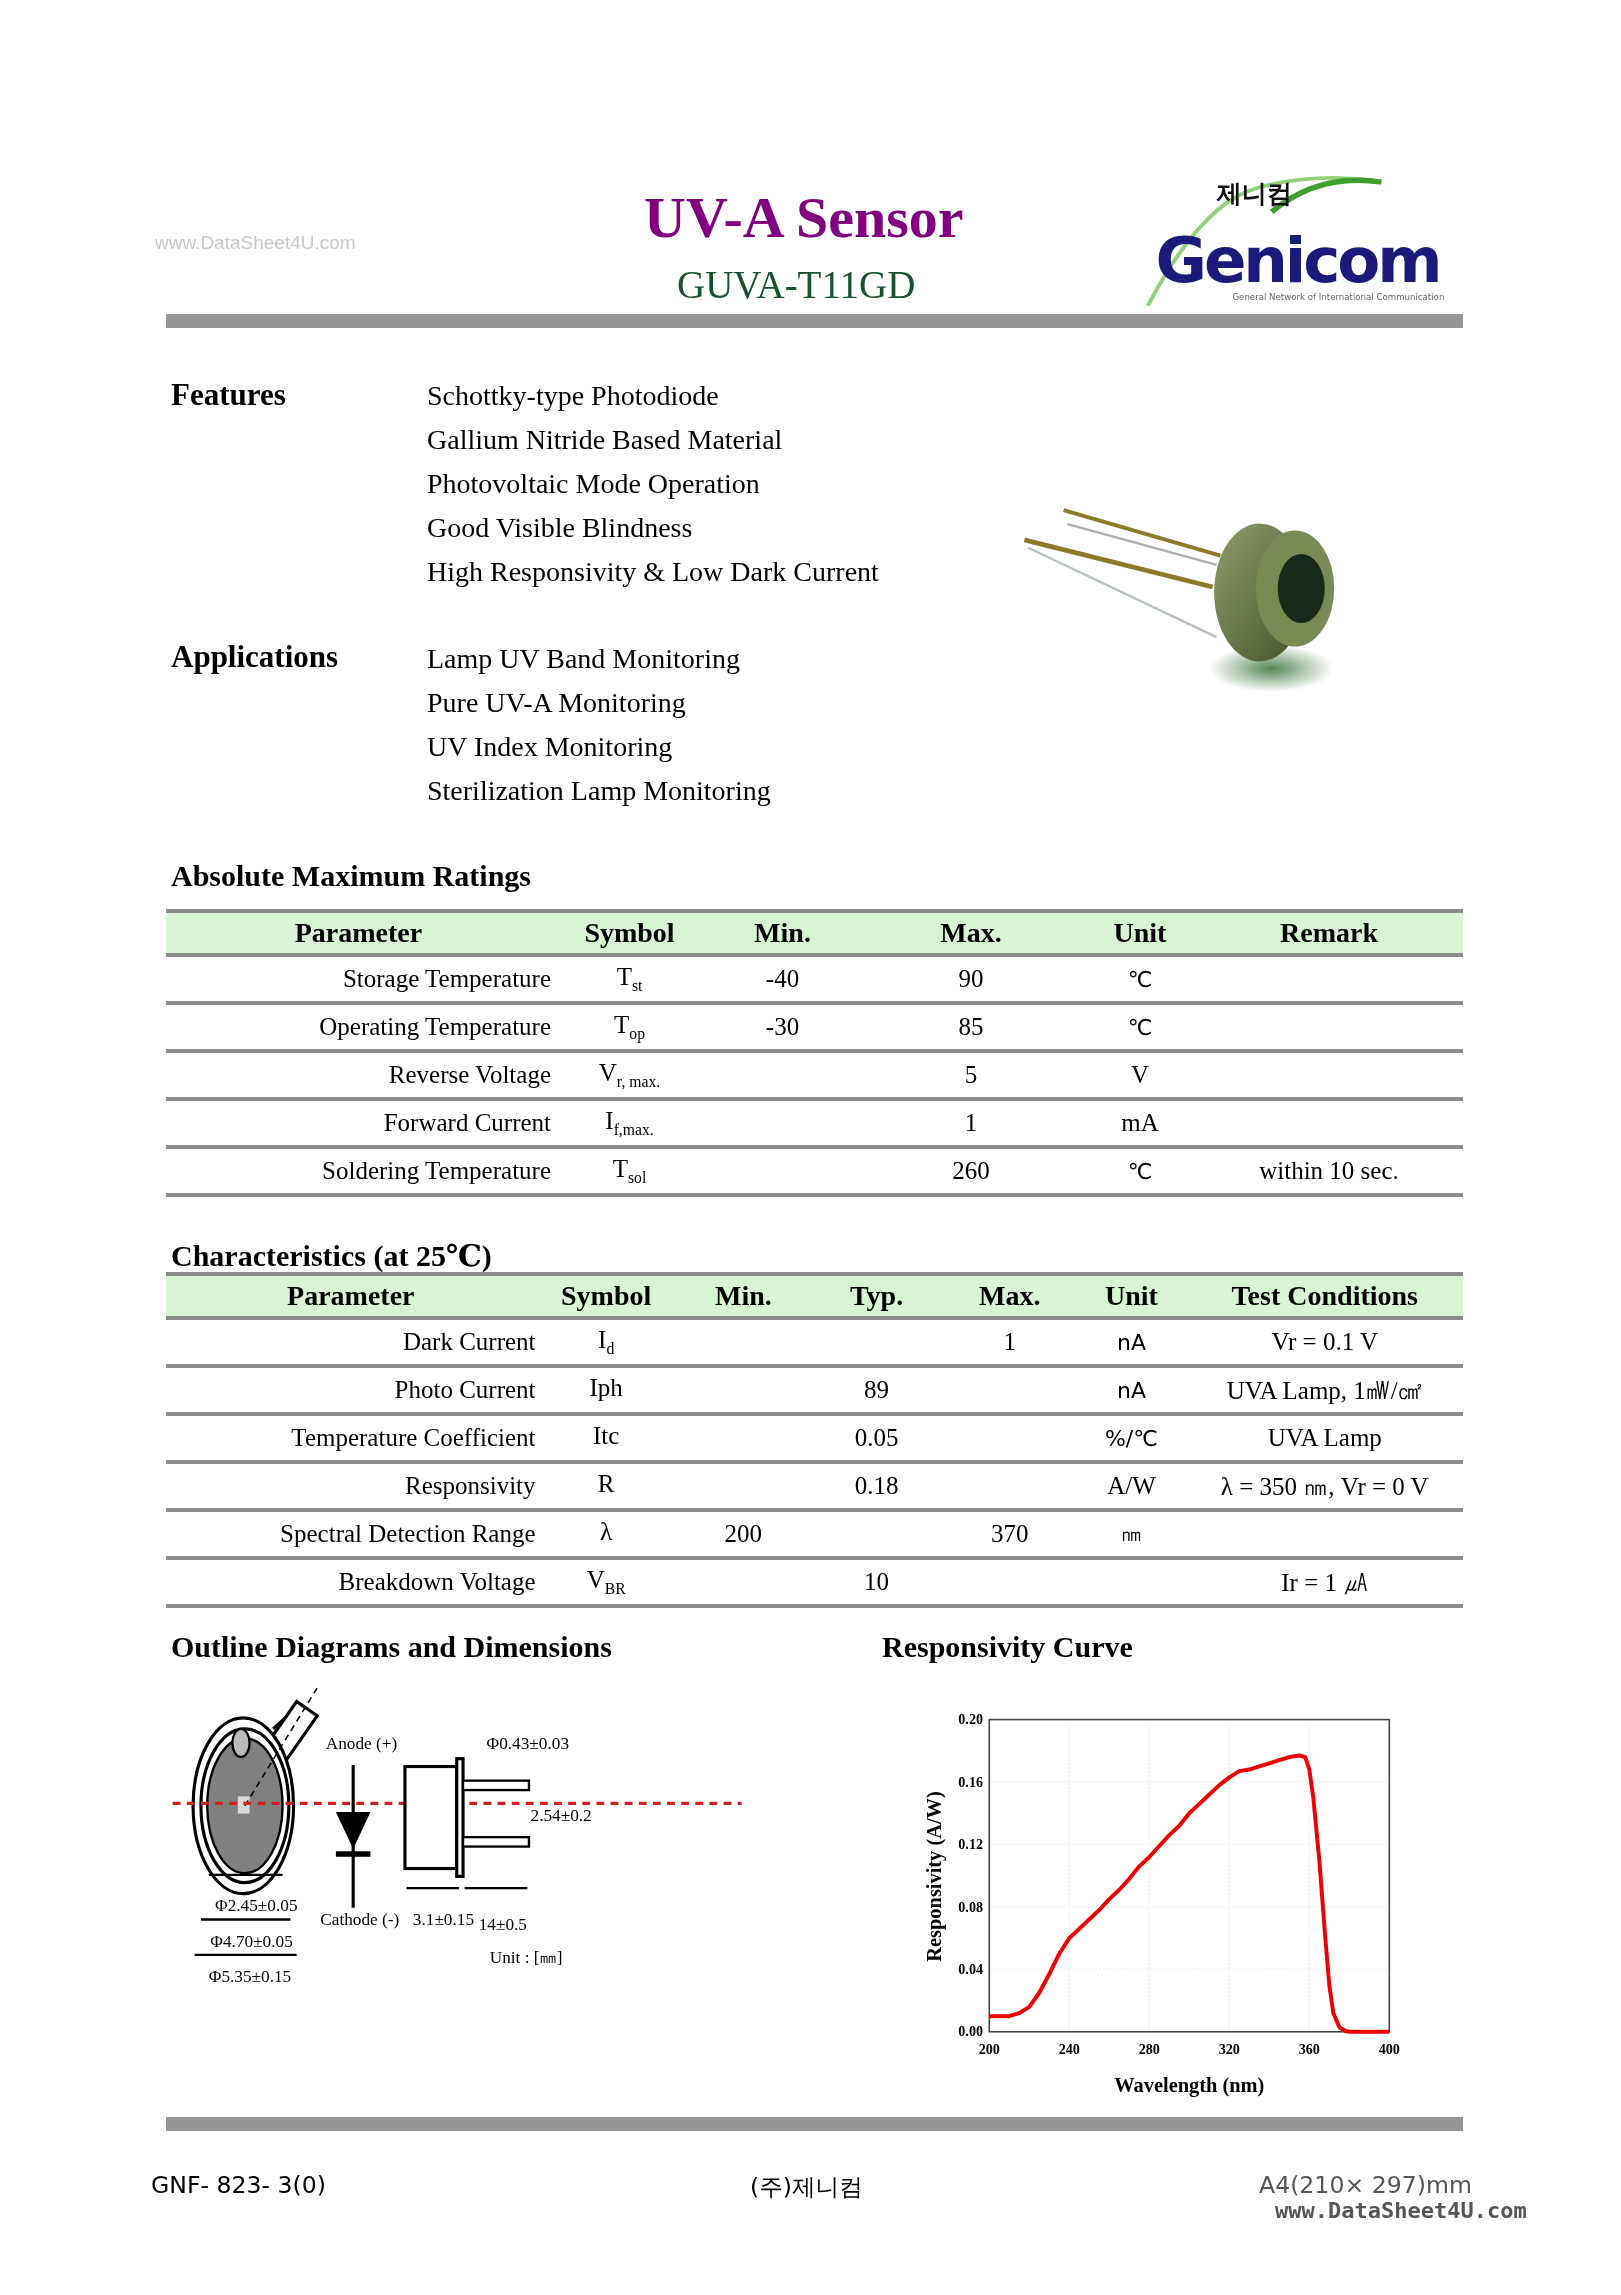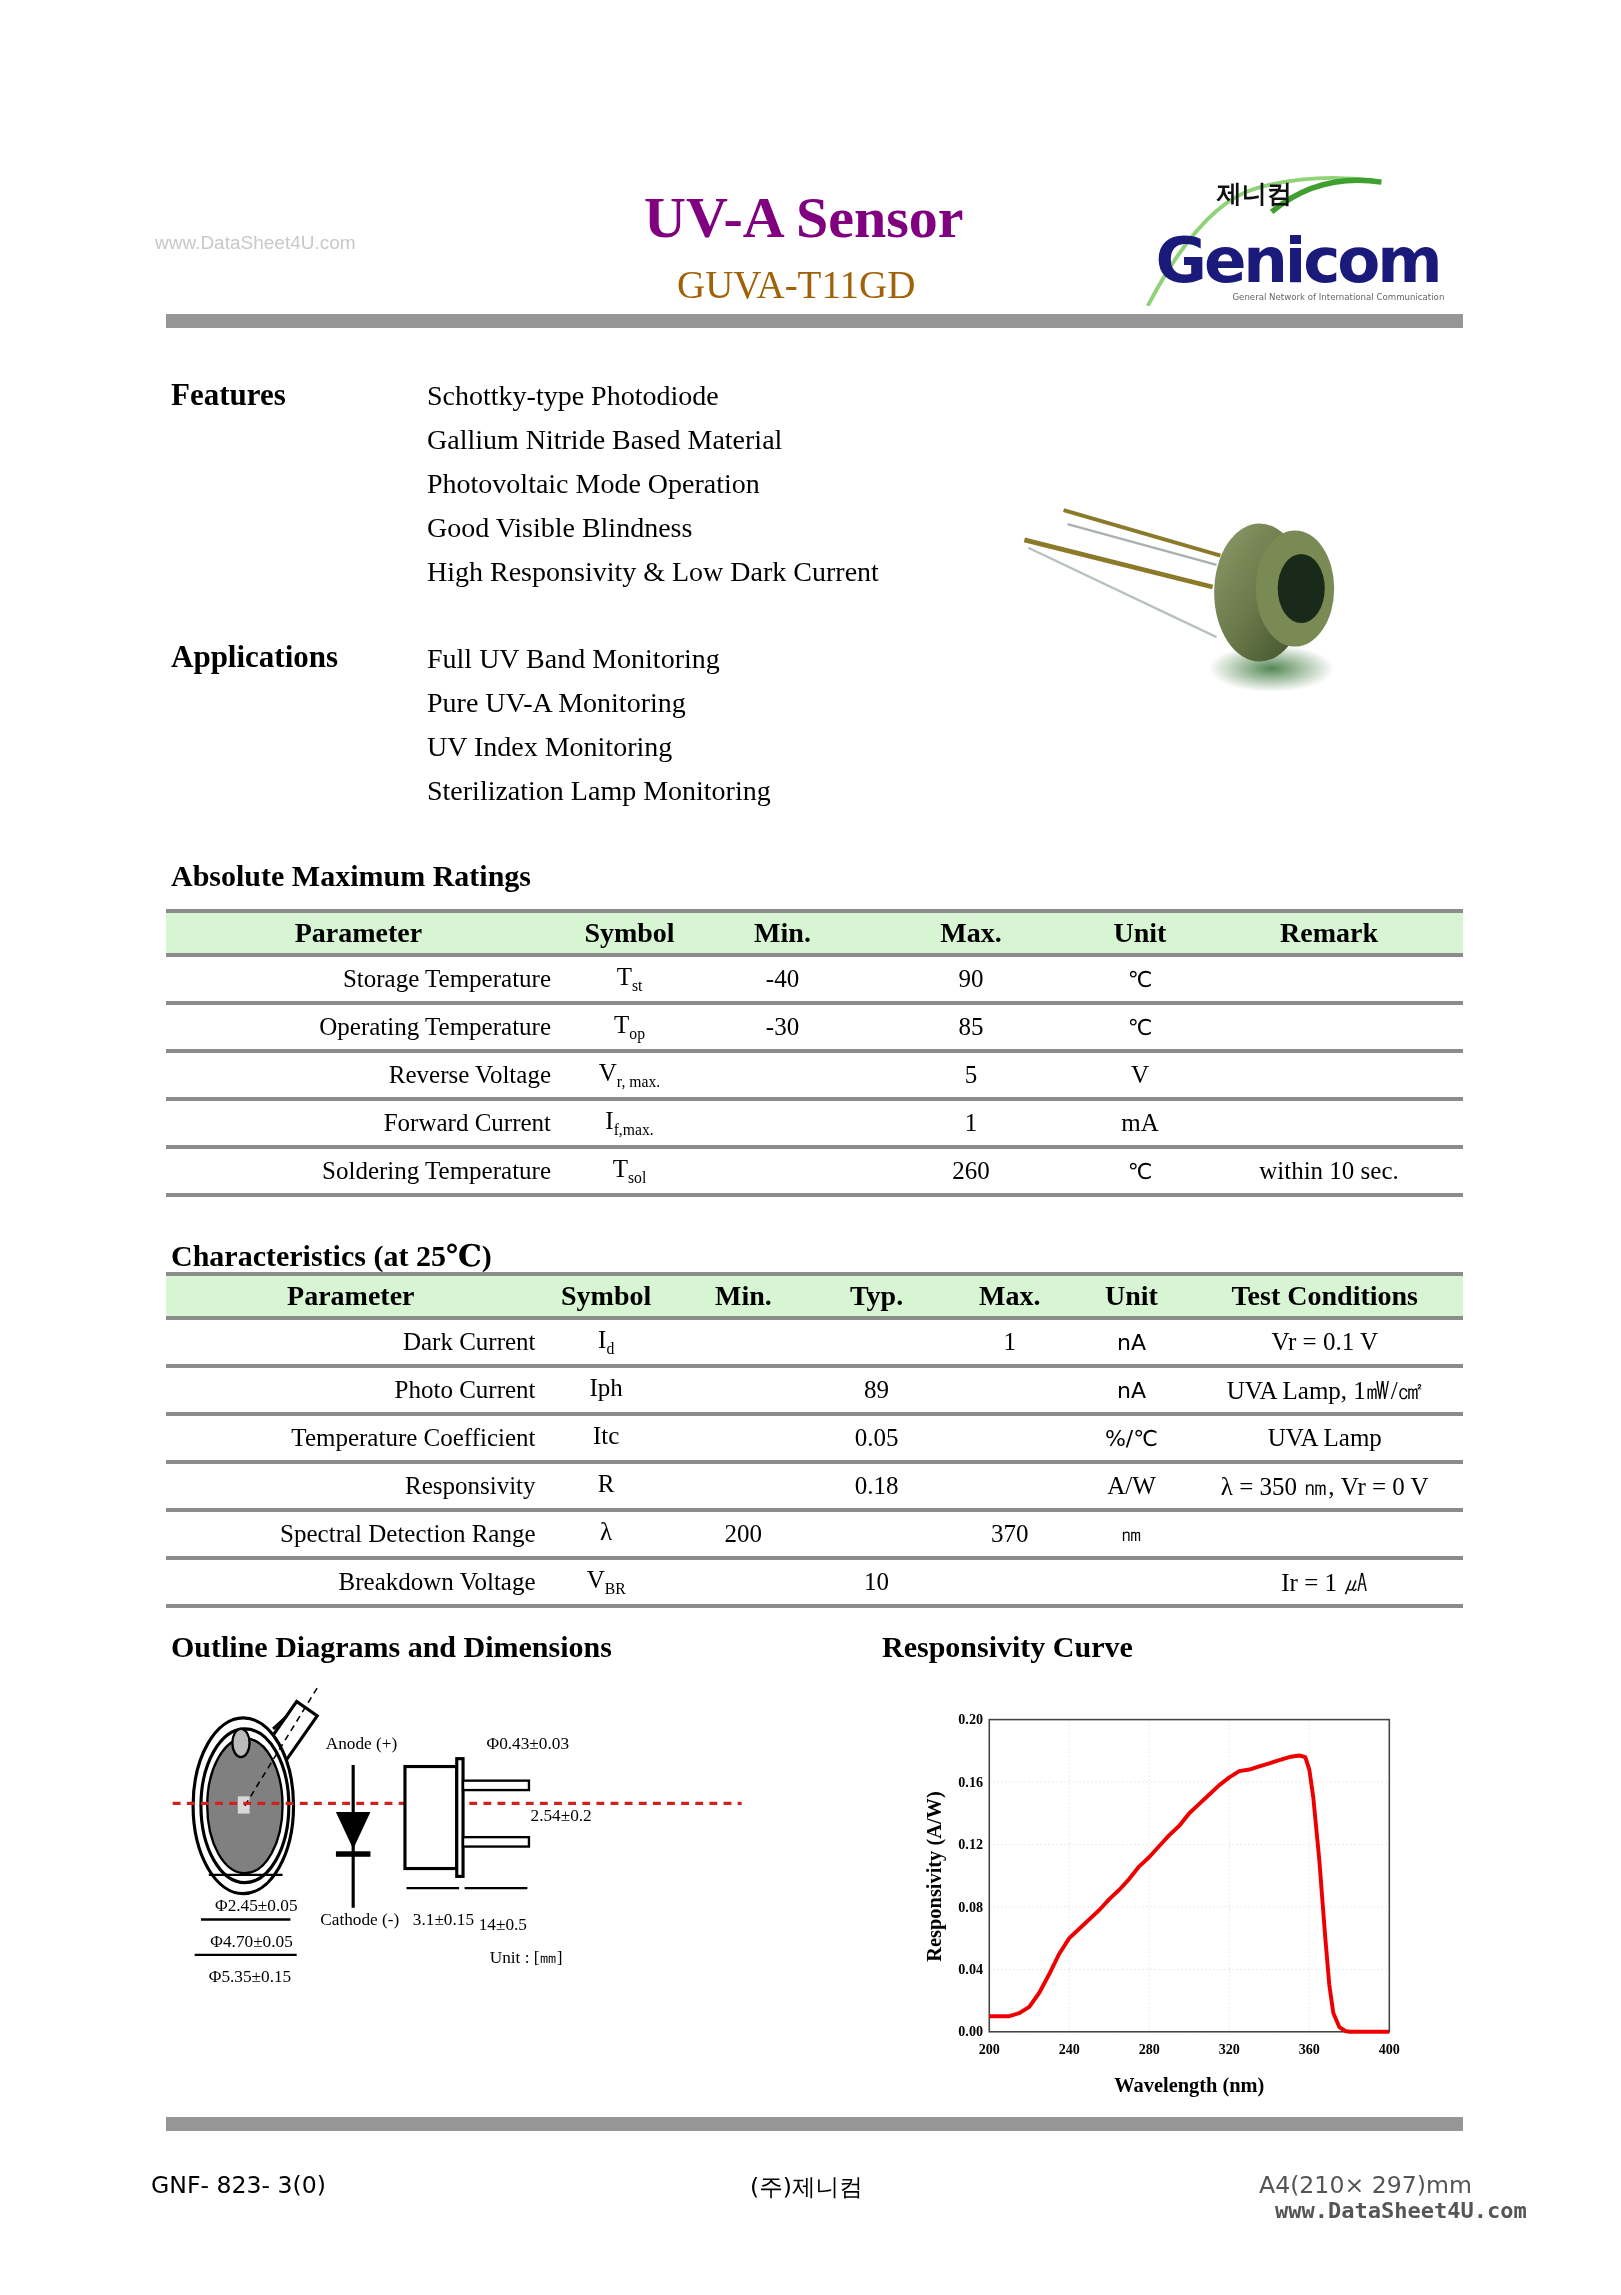--- a/index.html
+++ b/index.html
@@ -2,21 +2,21 @@
 <html style="font-size:12.6px"><head>
 <meta charset="utf-8">
 <style>
   html, body { margin: 0; padding: 0; background: #ffffff; }
   body { width: 1622px; height: 2295px; position: relative; overflow: hidden;
          font-family: "Liberation Serif", "DejaVu Serif", serif; color: #000; }
   .abs { position: absolute; }
   .watermark-top { left: 155px; top: 232px; font-family: "Liberation Sans", sans-serif; font-size: 19px; color: #c8c8c8; }
   .title { left: 0; width: 1622px; top: 184px; text-align: center; font-size: 58px; font-weight: bold; color: #800080; }
   .title-inner { position: absolute; left: 644px; }
-  .subtitle { left: 677px; top: 262px; font-size: 39px; color: #a16207; text-align: right; }
+  .subtitle { left: 677px; top: 262px; font-size: 39px; color: #14532d; text-align: right; }
   .logo { left: 1138px; top: 157px; width: 330px; height: 149px; }
   .bar { background: #969696; }
   .topbar { left: 166px; top: 314px; width: 1297px; height: 14px; }
   .section-label { font-size: 31px; font-weight: bold; }
   .list-item { font-size: 28px; line-height: 44px; }
   .features-label { left: 171px; top: 377px; }
   .features-list { left: 427px; top: 374px; }
   .apps-label { left: 171px; top: 639px; text-align: right; }
   .apps-list { left: 427px; top: 637px; }
   .photo { left: 981px; top: 463px; width: 424px; height: 251px; }
@@ -69,21 +69,21 @@
 <div class="abs features-list">
   <div class="list-item">Schottky-type Photodiode</div>
   <div class="list-item">Gallium Nitride Based Material</div>
   <div class="list-item">Photovoltaic Mode Operation</div>
   <div class="list-item">Good Visible Blindness</div>
   <div class="list-item">High Responsivity &amp; Low Dark Current</div>
 </div>
 
 <div class="abs section-label apps-label">Applications</div>
 <div class="abs apps-list">
-  <div class="list-item">Full UV Band Monitoring</div>
+  <div class="list-item">Lamp UV Band Monitoring</div>
   <div class="list-item">Pure UV-A Monitoring</div>
   <div class="list-item">UV Index Monitoring</div>
   <div class="list-item">Sterilization Lamp Monitoring</div>
 </div>
 
 <div class="abs photo">
   <svg width="424" height="251" viewBox="0 0 540 320">
     <defs>
       <linearGradient id="can" x1="0" y1="0" x2="1" y2="1">
         <stop offset="0" stop-color="#8f9a6a"></stop>

